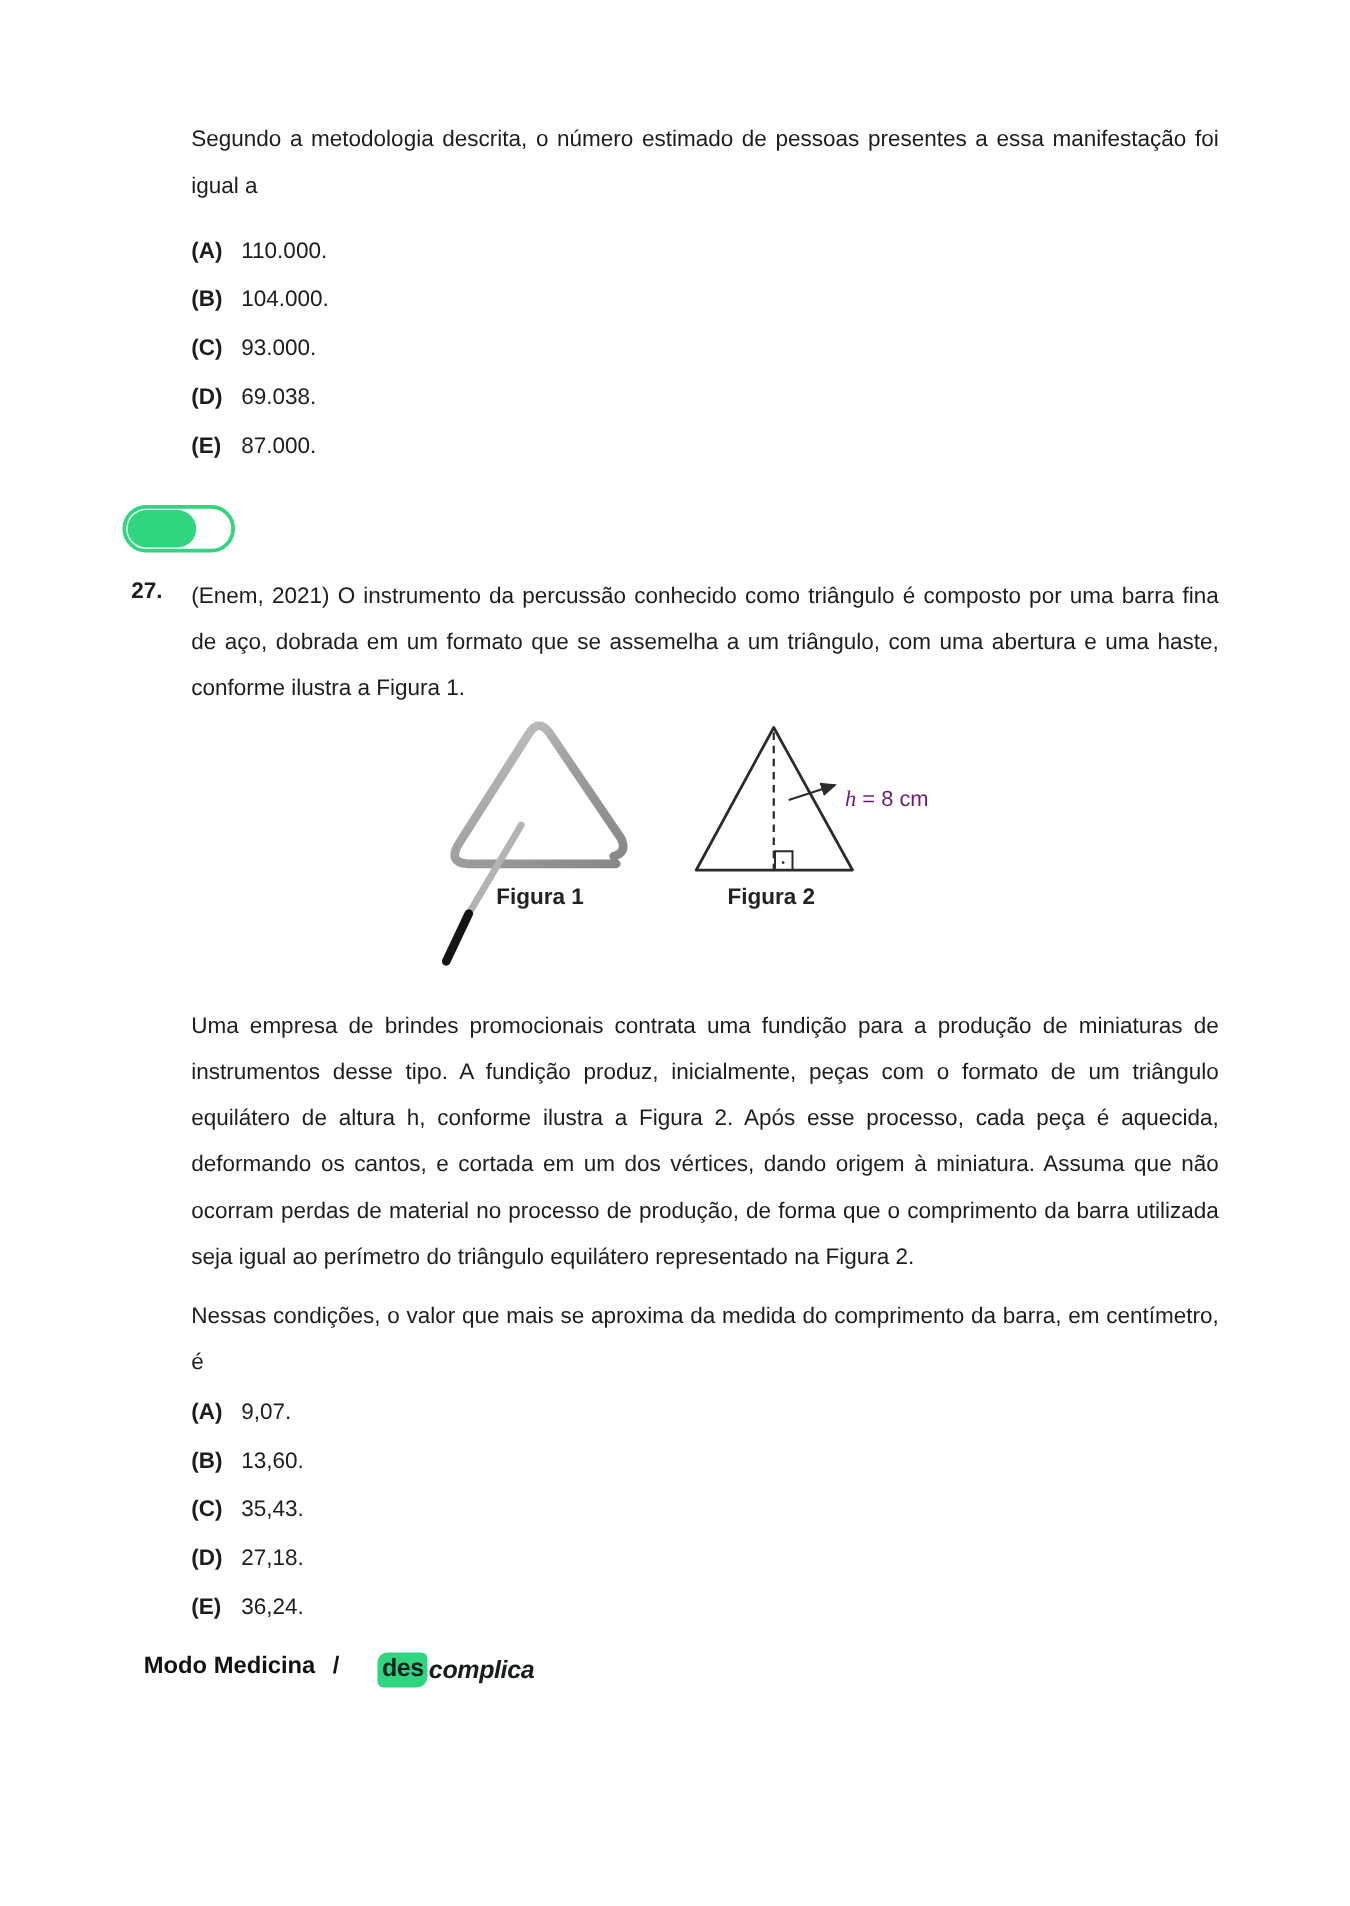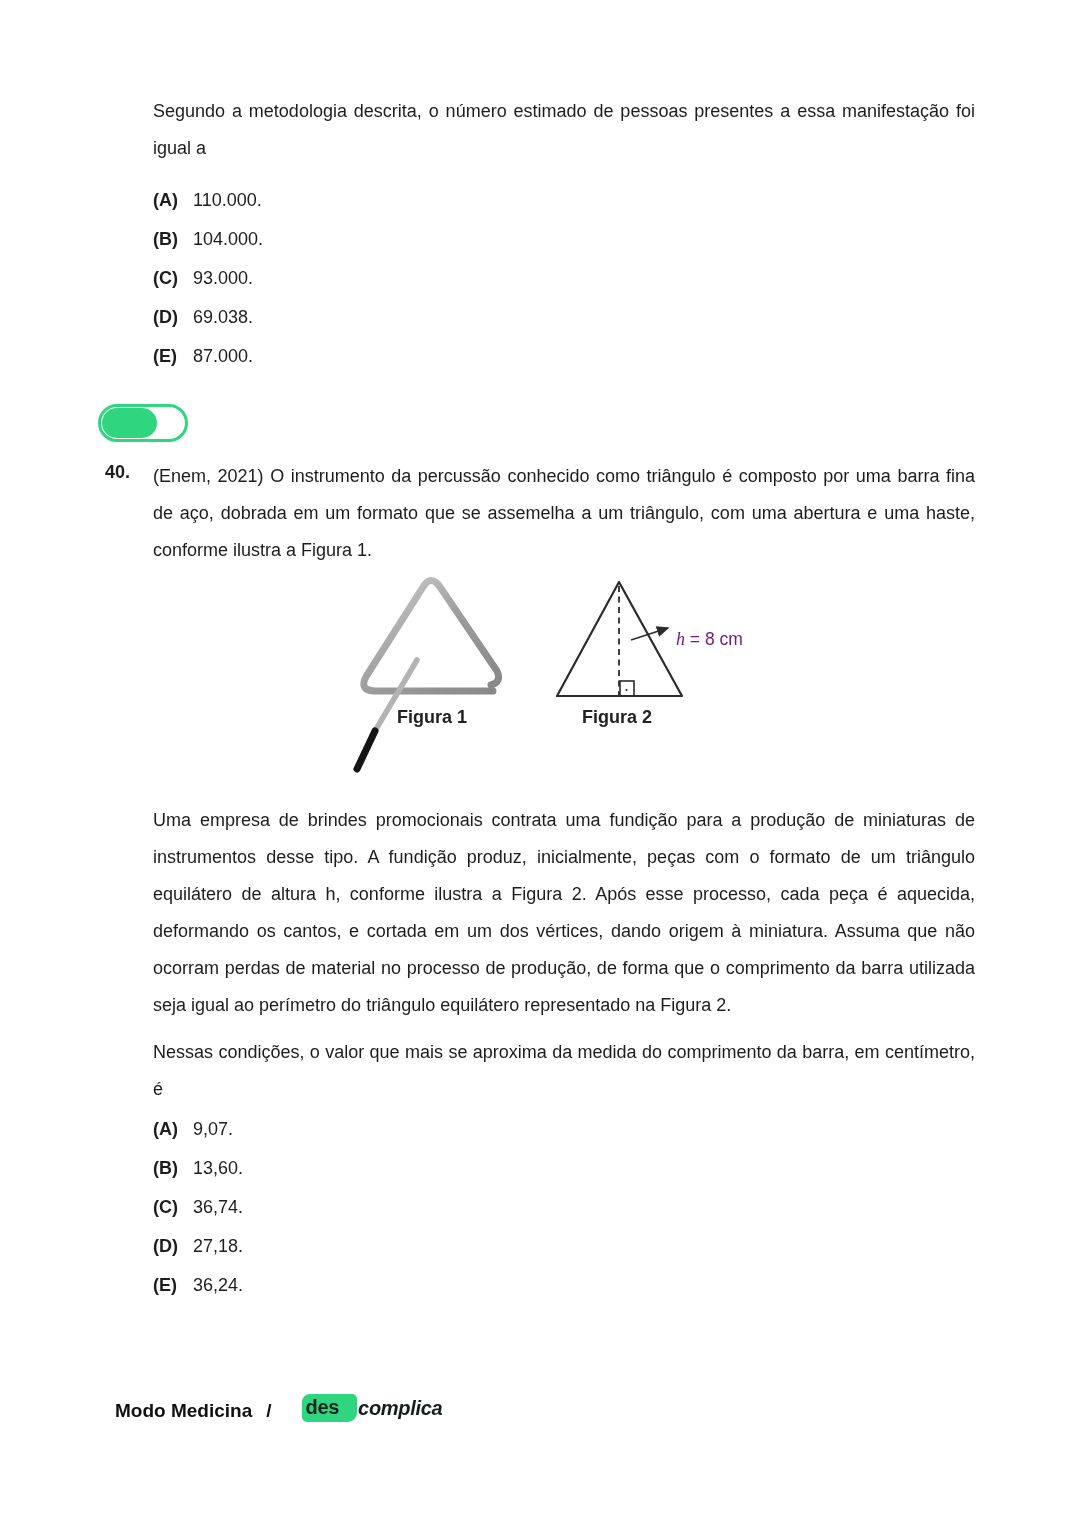--- a/index.html
+++ b/index.html
@@ -65,30 +65,30 @@
   .h-label {
     position: absolute; left: 676px; top: 62px;
     font-size: 17.5px; color: #701a75; white-space: nowrap;
   }
   .h-label i { font-family: "Liberation Serif", serif; font-size: 18px; }
   .para1 { margin-top: 3px; }
   .note  { margin-top: 9px; }
   .prompt{ margin-top: 10px; }
   
   .footer {
-    position: absolute; left: 115px; top: 1394px;
-    display: flex; align-items: flex-end;
+    position: absolute; left: 115px; top: 1322px;
+    display: flex; align-items: flex-start;
     font-size: 19px; font-weight: bold; color: #111;
   }
   .footer-sep { margin-left: 14px; }
   .logo { display: flex; align-items: center; margin-left: 30px; font-size: 20px; letter-spacing: -0.3px; }
   .logo-des {
     background: var(--accent);
     color: #12231d;
-    padding: 2px 18px 3px 4px;
+    padding: 2px 3px 3px 4px;
     border-radius: 8px 5px 9px 5px;
   }
   .logo-complica { color: #161d1b; margin-left: 1px; font-style: italic; }
 </style>
 </head>
 <body>
 
 <div class="content">
 
   <p class="para">Segundo a metodologia descrita, o número estimado de pessoas presentes a essa manifestação foi igual a</p>
@@ -114,21 +114,21 @@
       <span class="opt-letter">(E)</span>
       <span class="opt-value">87.000.</span>
     </div>
   </div>
 
   <div class="toggle">
     <div class="toggle-fill"></div>
   </div>
 
   <div class="question">
-    <span class="q-num">40.</span>
+    <span class="q-num">27.</span>
     <p class="para">(Enem, 2021) O instrumento da percussão conhecido como triângulo é composto por uma barra fina de aço, dobrada em um formato que se assemelha a um triângulo, com uma abertura e uma haste, conforme ilustra a Figura 1.</p>
   </div>
 
   <div class="figures">
 
     <svg class="fig1-svg" width="175" height="225" viewBox="0 0 175 225" xmlns="http://www.w3.org/2000/svg">
       <defs>
         <linearGradient id="metal" x1="0" y1="0" x2="1" y2="1">
           <stop offset="0" stop-color="#d4d4d4"></stop>
           <stop offset="0.5" stop-color="#9d9d9d"></stop>
@@ -166,21 +166,21 @@
     <div class="opt-row">
       <span class="opt-letter">(A)</span>
       <span class="opt-value">9,07.</span>
     </div>
     <div class="opt-row">
       <span class="opt-letter">(B)</span>
       <span class="opt-value">13,60.</span>
     </div>
     <div class="opt-row">
       <span class="opt-letter">(C)</span>
-      <span class="opt-value">36,74.</span>
+      <span class="opt-value">35,43.</span>
     </div>
     <div class="opt-row">
       <span class="opt-letter">(D)</span>
       <span class="opt-value">27,18.</span>
     </div>
     <div class="opt-row">
       <span class="opt-letter">(E)</span>
       <span class="opt-value">36,24.</span>
     </div>
   </div>

